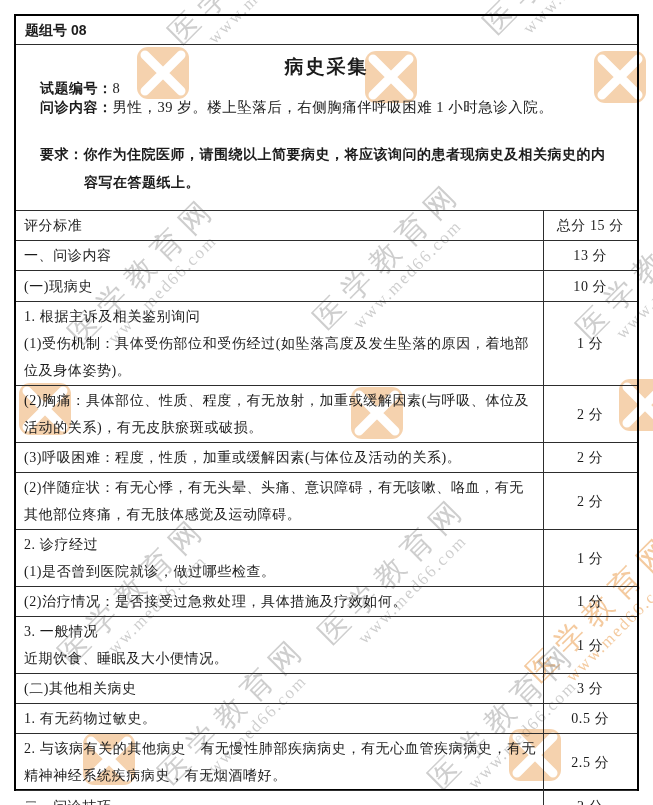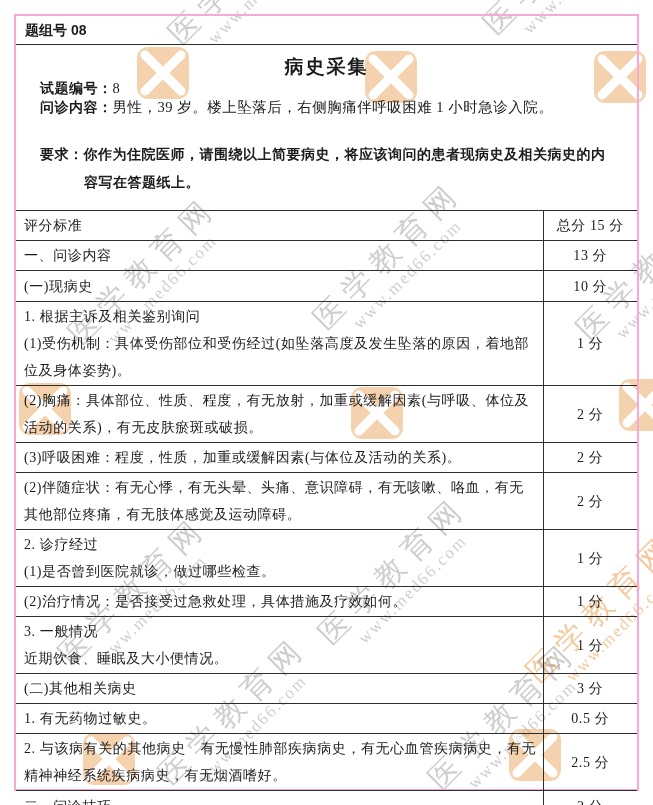--- a/index.html
+++ b/index.html
@@ -22,21 +22,21 @@
   }
   .wm .wm-name{font-size:30px;letter-spacing:9px;font-family:"Liberation Serif",serif;}
   .wm .wm-url{font-size:17px;letter-spacing:2px;}
   .wm-gray{color:rgba(125,125,125,0.38);}
   .wm-orange{color:rgba(233,150,63,0.50);}
   .xlogo{position:absolute;width:54px;height:54px;opacity:0.42;}
   
   .sheet{
     position:absolute;left:14px;top:14px;
     width:621px;height:773px;
-    border:2px solid #f9a8d4;
+    border:2px solid #000000;
     z-index:1;background:transparent;
   }
   .qgroup{
     height:28px;line-height:28px;
     border-bottom:1px solid #2d2d2d;
     padding-left:9px;
     font-family:"Liberation Sans","DejaVu Sans",sans-serif;
     font-weight:bold;font-size:14px;
   }
   .info{height:156px;border-bottom:0;padding:0 24px;box-sizing:border-box;}

